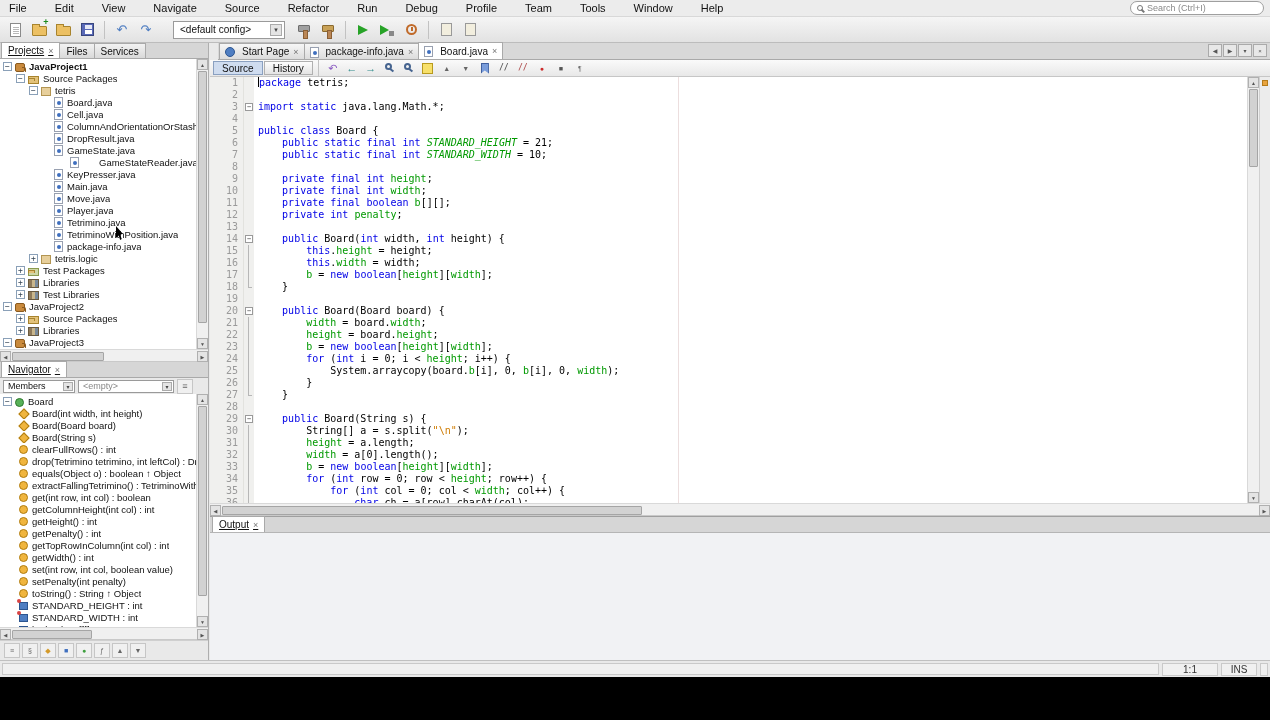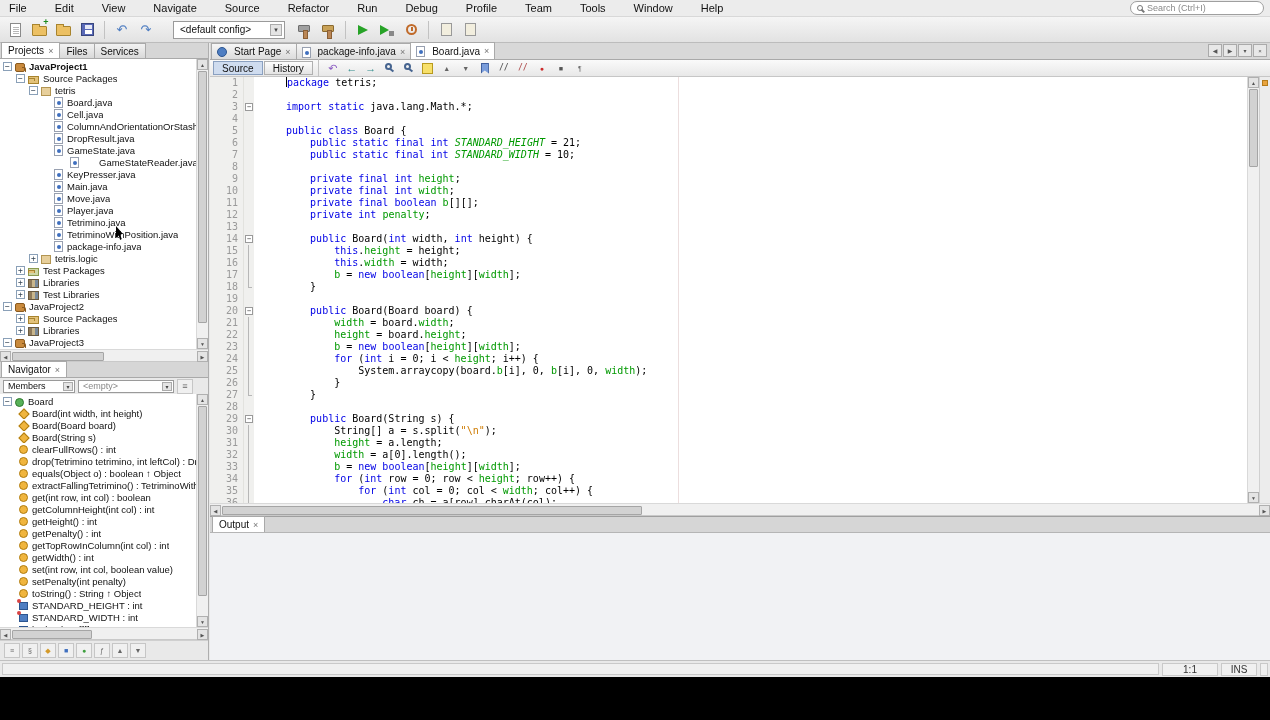--- a/index.html
+++ b/index.html
@@ -65,21 +65,21 @@
 .sh-profile::after{content:"";position:absolute;left:3px;top:1px;width:2px;height:4px;background:#c06a2a;}
 .sh-mag{position:relative;width:7px;height:7px;border:2px solid #46648f;border-radius:50%;margin:0 3px 3px 0;}
 .sh-mag::after{content:"";position:absolute;right:-4px;bottom:-3px;width:5px;height:2px;background:#46648f;transform:rotate(40deg);}
 .sh-hl{width:11px;height:11px;background:#f7e06a;border:1px solid #b89a1e;}
 .sh-bm{width:8px;height:11px;background:#7a9ddb;border:1px solid #41609e;clip-path:polygon(0 0,100% 0,100% 100%,50% 72%,0 100%);}
 
 
 .left-panel{position:absolute;top:43px;left:0;width:209px;height:617px;background:#e9e9e9;border-right:1px solid #aeaeae;}
 .panel-tabs{position:absolute;top:0;left:0;right:0;height:16px;background:#d6d6d6;border-bottom:1px solid #a9a9a9;display:flex;align-items:flex-end;padding-left:1px;}
 .ptab{height:15px;display:flex;align-items:center;gap:3px;padding:0 6px;border:1px solid #a9a9a9;border-bottom:none;background:linear-gradient(#f2f2f2,#d9d9d9);font-size:10px;margin-right:-1px;white-space:nowrap;}
-.ptab.active{background:#fff;height:16px;}
+.ptab.active{background:#fff;height:16px;text-decoration:underline;}
 .tab-close{color:#777;font-size:9px;margin-left:1px;}
 .proj-wrap{position:absolute;top:16px;left:0;right:0;height:290px;background:#fff;}
 .proj-rows{position:absolute;top:1px;left:0;right:12px;bottom:0;overflow:hidden;}
 .trow,.nrow{height:12px;display:flex;align-items:center;font-size:9.5px;white-space:nowrap;overflow:hidden;}
 .exp{width:9px;height:9px;border:1px solid #8aa0b8;background:#fff;color:#345;font-size:8px;line-height:7px;text-align:center;margin-right:3px;flex:none;font-family:"DejaVu Sans Mono",monospace;}
 .exp-sp{width:12px;flex:none;}
 .tlabel{overflow:hidden;}
 .bold{font-weight:bold;}
 .ticon{width:12px;height:12px;flex:none;margin-right:4px;position:relative;display:inline-block;}
 .t-project{width:10px;height:9px;margin-top:2px;background:#c98a3d;border:1px solid #8a5a1f;border-radius:2px;}
@@ -115,40 +115,40 @@
 .nav-tabrow{position:absolute;top:319px;left:0;right:0;height:16px;background:#d6d6d6;border-bottom:1px solid #a9a9a9;display:flex;align-items:flex-end;padding-left:1px;}
 .nav-filterbar{position:absolute;top:335px;left:0;right:0;height:16px;background:#e9e9e9;display:flex;align-items:center;gap:3px;padding:0 3px;}
 .nav-wrap{position:absolute;top:351px;left:0;right:0;height:233px;background:#fff;}
 .nav-rows{position:absolute;top:1px;left:0;right:12px;bottom:0;overflow:hidden;}
 .nrow{padding-left:3px;}
 .nrow.mem{padding-left:18px;}
 .nav-toolbar{position:absolute;top:597px;left:0;right:0;height:20px;background:#e9e9e9;border-top:1px solid #cfcfcf;display:flex;align-items:center;gap:2px;padding-left:4px;}
 
 
 .editor-panel{position:absolute;top:43px;left:210px;right:0;height:617px;background:#e9e9e9;}
-.doc-tabs{position:absolute;top:0;left:0;right:0;height:17px;background:#d8d8d8;border-bottom:1px solid #a9a9a9;display:flex;align-items:flex-end;}
+.doc-tabs{position:absolute;top:0;left:8px;right:0;height:17px;background:#d8d8d8;border-bottom:1px solid #a9a9a9;display:flex;align-items:flex-end;}
 .doc-tab-strip{display:flex;align-items:flex-end;flex:1;overflow:hidden;padding-left:1px;}
 .dtab{height:16px;display:flex;align-items:center;gap:3px;padding:0 5px;border:1px solid #a9a9a9;border-bottom:none;background:linear-gradient(#f6f6f6,#dcdcdc);font-size:10px;margin-right:-1px;white-space:nowrap;}
 .dtab.active{background:#fff;height:17px;}
 .doc-tab-controls{display:flex;align-items:center;gap:1px;padding:0 3px 2px 3px;}
 .dt-btn{width:14px;height:13px;border:1px solid #aaa;background:#e8e8e8;color:#555;font-size:6px;display:flex;align-items:center;justify-content:center;}
 .editor-toolbar{position:absolute;top:17px;left:0;right:0;height:17px;background:linear-gradient(#fafafa,#e8e8e8);border-bottom:1px solid #c6c6c6;display:flex;align-items:center;gap:1px;padding-left:3px;}
 .et-btn{height:14px;padding:0 8px;font-size:10px;border:1px solid #b0b0b0;background:linear-gradient(#fdfdfd,#e4e4e4);display:flex;align-items:center;}
 .et-btn.active{background:#cfdcef;border-color:#8aa0c0;}
 .editor-body{position:absolute;top:34px;left:0;right:0;height:426px;background:#fff;overflow:hidden;}
 .margin-line{position:absolute;left:468px;top:0;bottom:0;width:1px;background:#ecdede;}
 .code-lines{position:absolute;top:0;left:0;right:24px;bottom:0;overflow:hidden;}
 .cline{display:flex;height:12px;font-family:"DejaVu Sans Mono",monospace;font-size:10px;line-height:12px;white-space:pre;}
 .lnum{width:34px;flex:none;text-align:right;padding-right:5px;color:#9a9a9a;background:#f0f0ee;border-right:1px solid #e2e2de;}
 .fcol{width:10px;flex:none;position:relative;background:#f0f0ee;}
 .g-mid::before{content:"";position:absolute;left:4px;top:0;bottom:0;width:1px;background:#b7b7b7;}
 .g-end::before{content:"";position:absolute;left:4px;top:0;height:7px;width:1px;background:#b7b7b7;}
 .g-end::after{content:"";position:absolute;left:4px;top:6px;width:4px;height:1px;background:#b7b7b7;}
 .fbox{position:absolute;left:1px;top:2px;width:8px;height:8px;background:#fff;border:1px solid #9a9a9a;font-size:7px;line-height:6px;text-align:center;color:#333;z-index:2;}
-.ctext{padding-left:4px;margin-left:28px;}
+.ctext{padding-left:4px;}
 .tk-k{color:#0000e6;}
 .tk-f{color:#009900;}
 .tk-sf{color:#009900;font-style:italic;}
 .tk-st{color:#ce7b00;}
 .tk-p{color:#000;}
 .caret{display:inline-block;width:1px;height:10px;background:#000;vertical-align:-1px;}
 .ed-vscroll{right:11px;}
 .stripe{position:absolute;top:0;bottom:0;right:0;width:11px;background:#ececec;border-left:1px solid #d0d0d0;}
 .stripe-mark{position:absolute;top:3px;left:2px;width:6px;height:6px;background:#e8a33d;border:1px solid #b57b1a;}
 .editor-hscroll{top:460px;}

